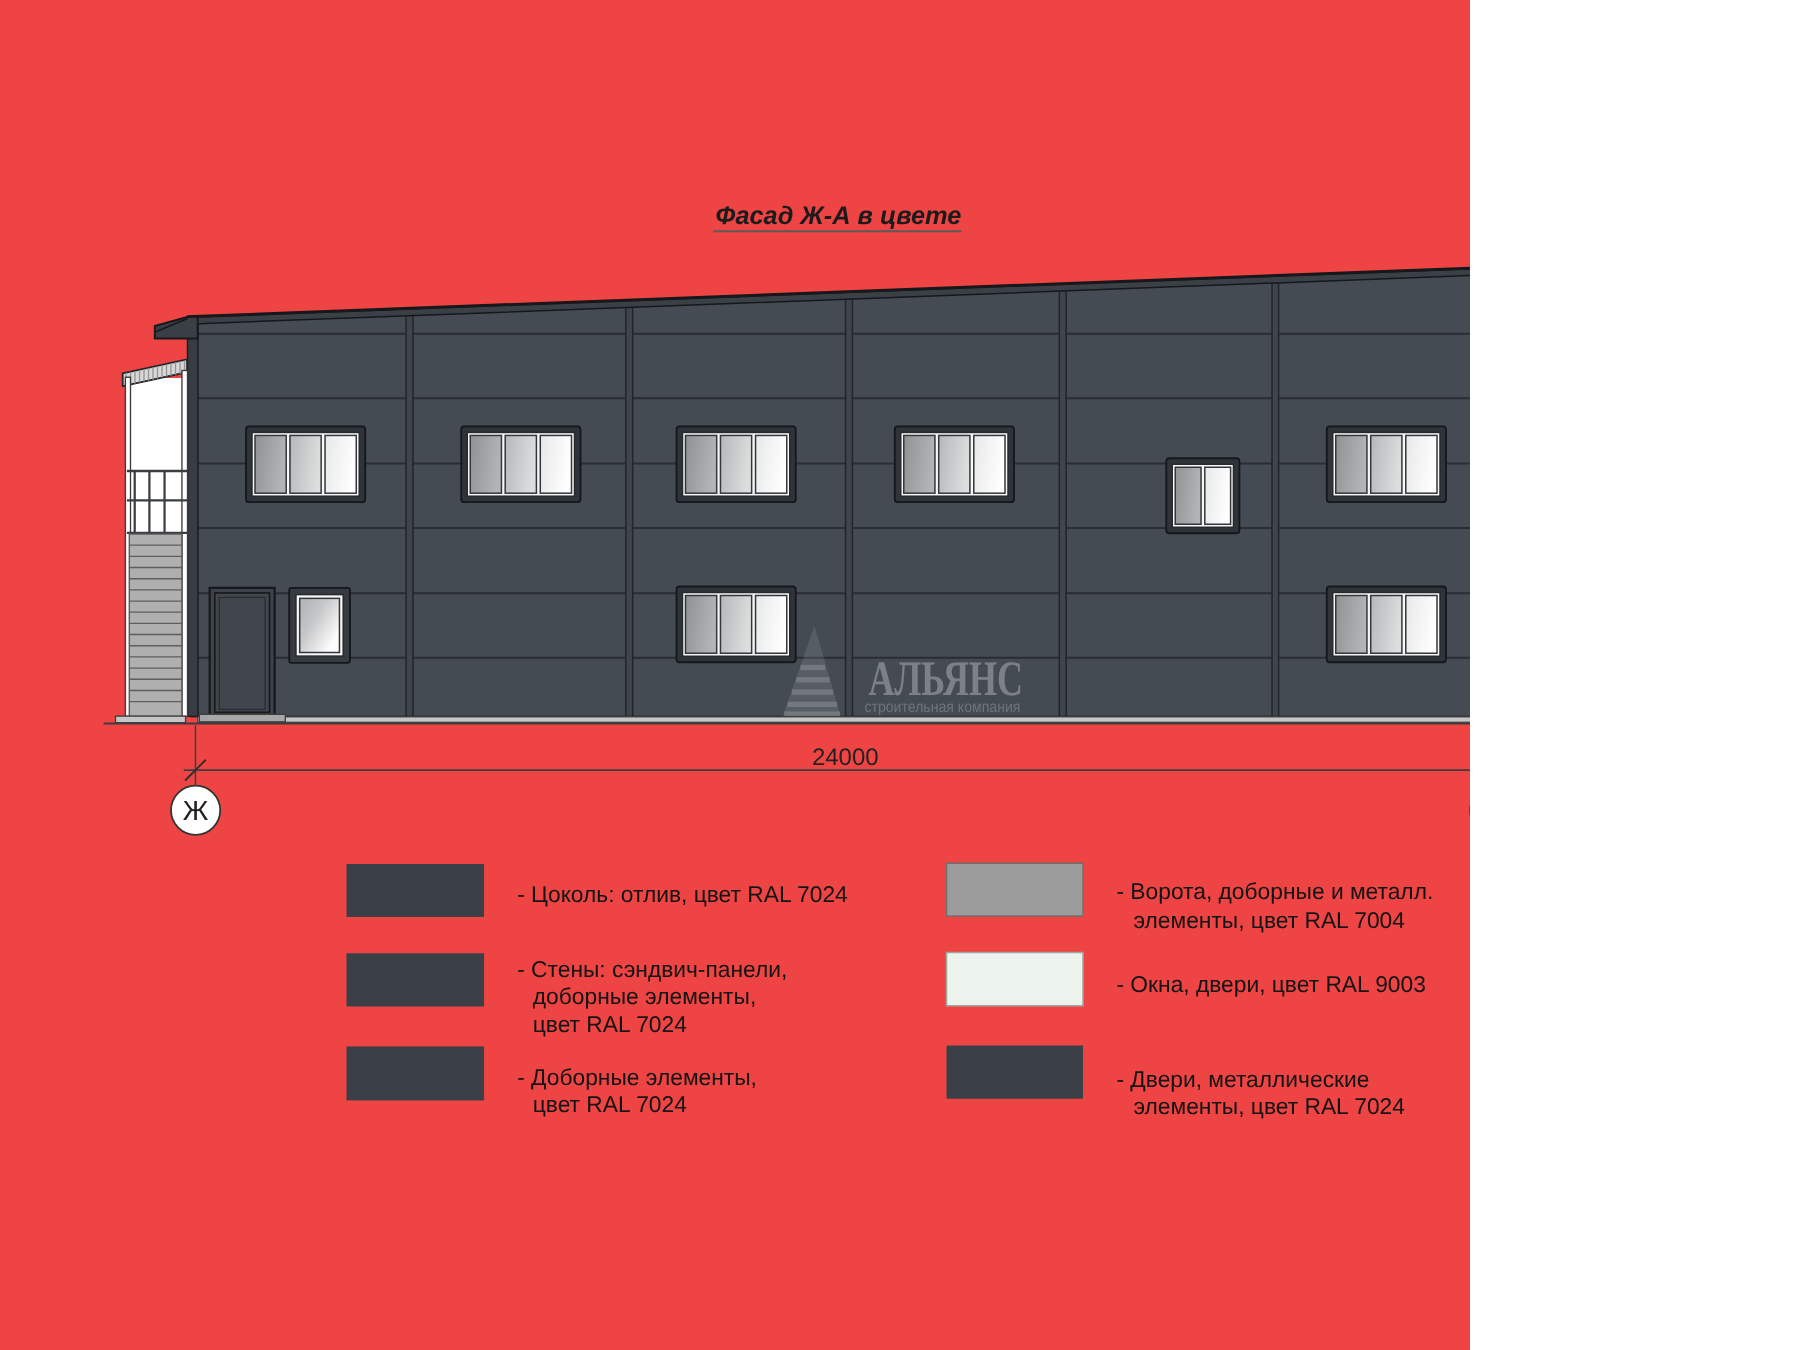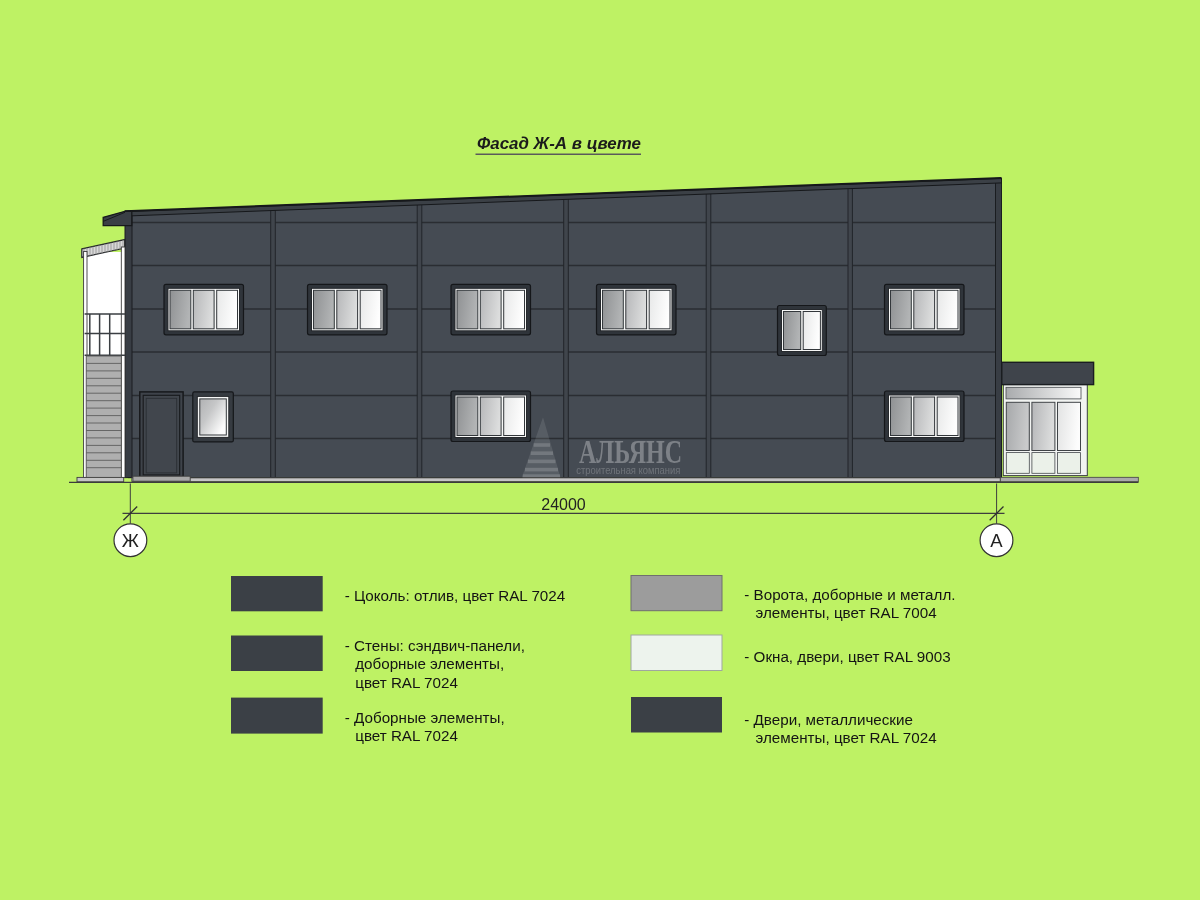--- a/index.html
+++ b/index.html
@@ -1,16 +1,16 @@
 <!DOCTYPE html>
 <html><head>
 <meta charset="utf-8">
 <style>
   html,body{margin:0;padding:0;background:#ffffff;}
-  .page{position:relative;width:1200px;height:900px;background:#bef264;overflow:hidden;
+  .page{position:relative;width:980px;height:900px;background:#ef4444;overflow:hidden;
         font-family:"Liberation Sans", sans-serif;}
 </style>
 </head>
 <body>
 <div class="page">
 <svg width="1200" height="900" viewBox="0 0 1200 900" xmlns="http://www.w3.org/2000/svg">
 <defs>
   <linearGradient id="g1" x1="0" y1="0" x2="1" y2="0.25">
     <stop offset="0" stop-color="#8F9193"></stop>
           <stop offset="1" stop-color="#B2B4B5"></stop>

